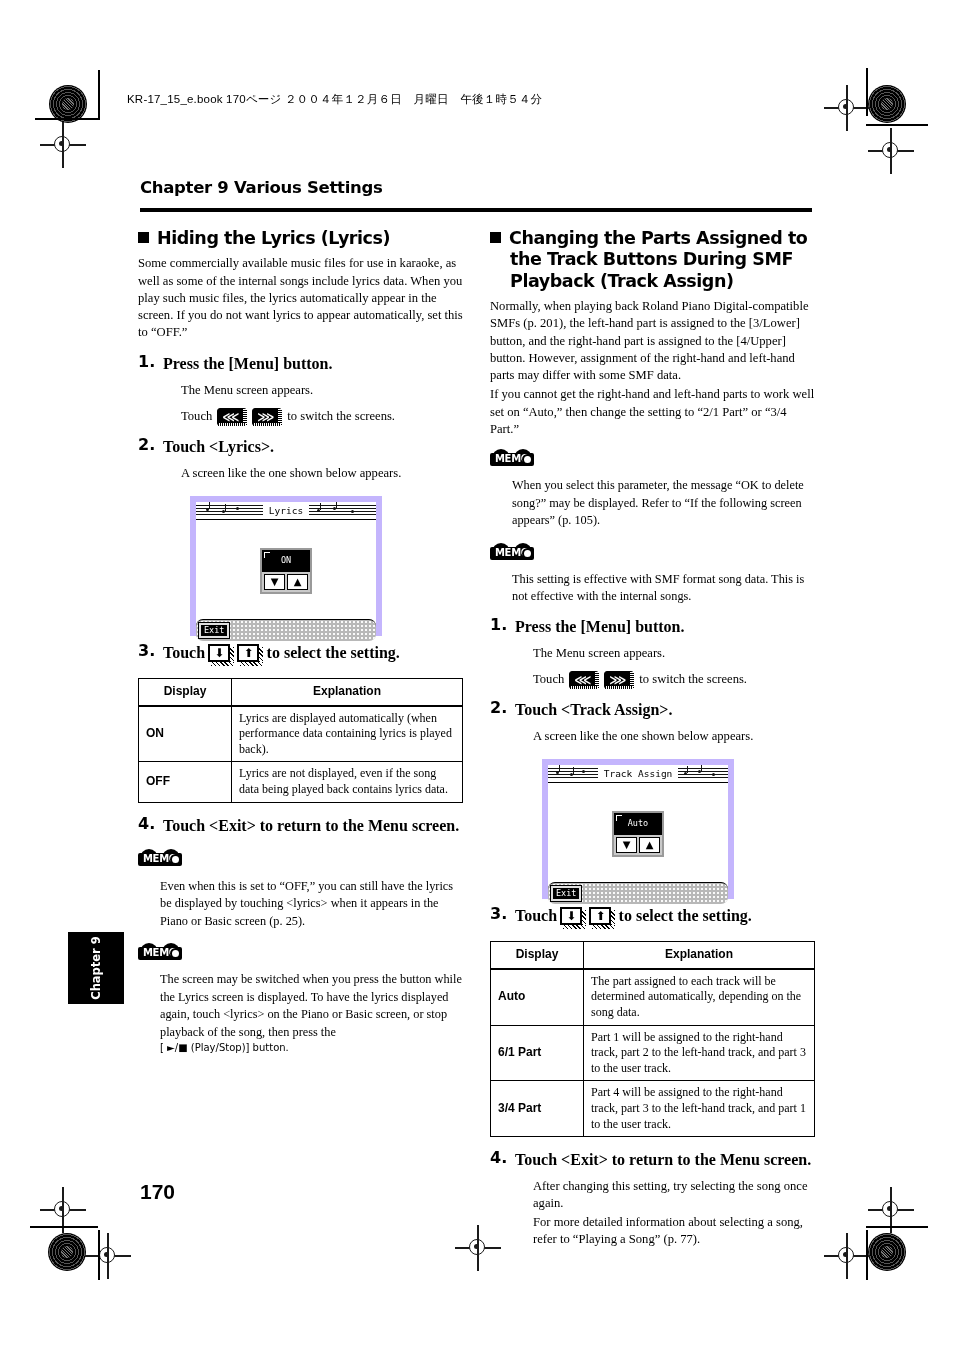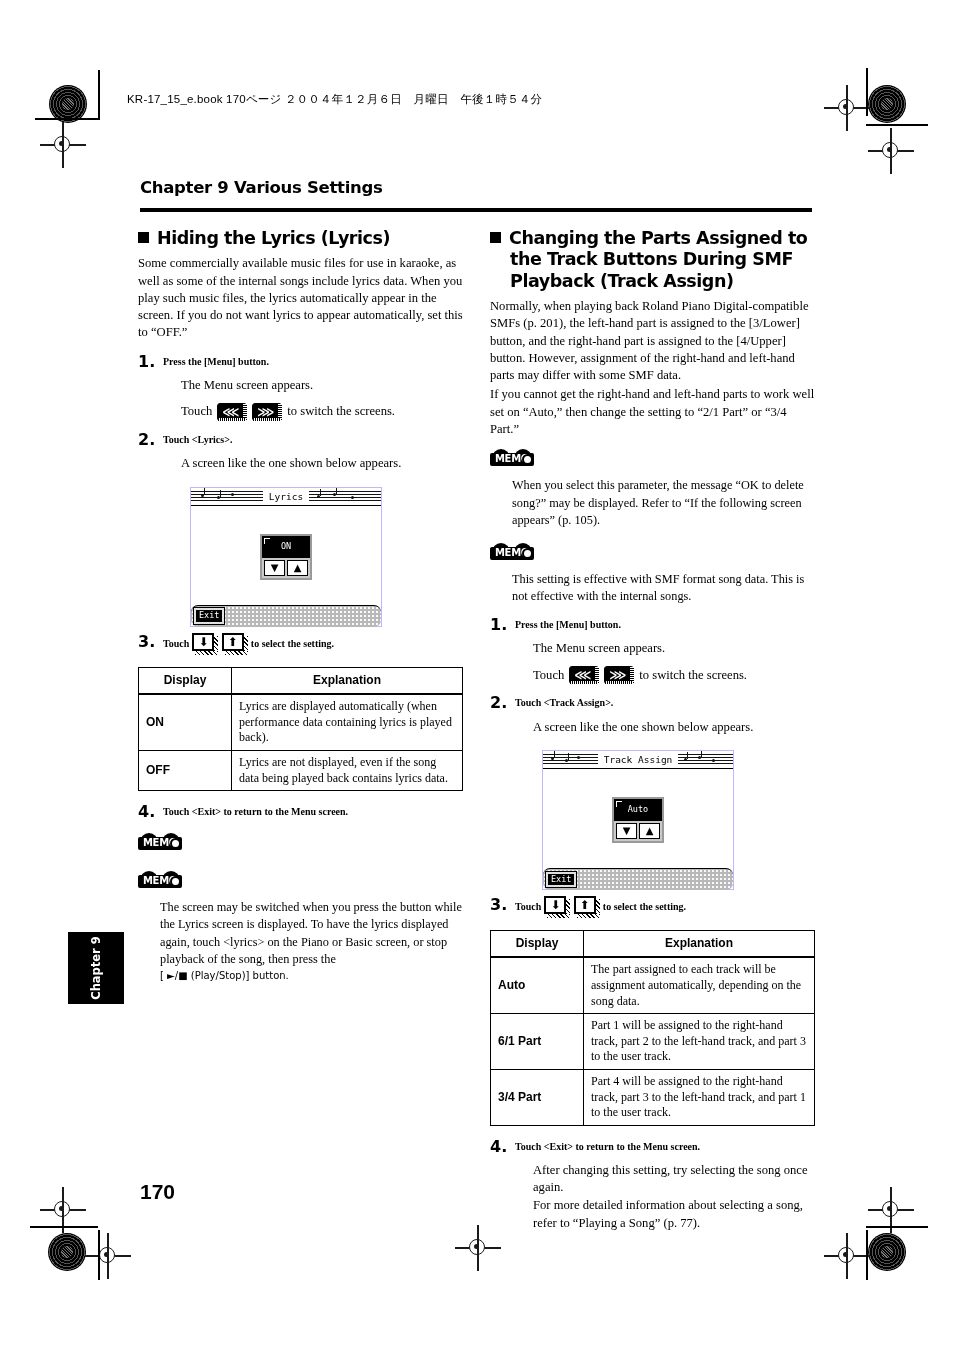--- a/index.html
+++ b/index.html
@@ -144,21 +144,21 @@
     position: absolute;
     left: 0;
     top: -2px;
     font-family: "DejaVu Sans", sans-serif;
     font-weight: bold;
     font-size: 16px;
   }
   .step .step-title {
     font-family: "Liberation Serif", serif;
     font-weight: bold;
-    font-size: 10px;
+    font-size: 16px;
   }
   .step .sub {
     margin-top: 7px;
     margin-left: 18px;
   }
   .step .sub p { margin: 0 0 1px 0; }
 
   .touch-line {
     display: flex;
     align-items: center;
@@ -251,21 +251,21 @@
     line-height: 1;
   }
 
   
   .lcd {
     position: relative;
     margin: 14px 0 6px 52px;
     width: 192px;
     height: 140px;
     background: #fff;
-    border: 1px solid #c4b5fd;
+    border: 6px solid #c4b5fd;
     box-sizing: border-box;
   }
   .lcd-title {
     position: relative;
     height: 17px;
     border-bottom: 1px solid #000;
     display: flex;
     align-items: center;
     justify-content: center;
     gap: 3px;
@@ -659,20 +659,23 @@
       <span class="num">4.</span>
       <span class="step-title">Touch &lt;Exit&gt; to return to the Menu screen.</span>
     </div>
 
     <div class="memo">
       <span class="memo-badge">
         <span class="cap-l"></span><span class="cap-r"></span><span class="bk"></span>
         <span class="mtxt">MEMO</span>
         <span class="ring"></span>
       </span>
+      <div class="memo-text">
+        <p>Even when this is set to “OFF,” you can still have the lyrics be displayed by touching &lt;lyrics&gt; when it appears in the Piano or Basic screen (p. 25).</p>
+      </div>
     </div>
 
     <div class="memo">
       <span class="memo-badge">
         <span class="cap-l"></span><span class="cap-r"></span><span class="bk"></span>
         <span class="mtxt">MEMO</span>
         <span class="ring"></span>
       </span>
       <div class="memo-text">
         <p>The screen may be switched when you press the button while the Lyrics screen is displayed. To have the lyrics displayed again, touch &lt;lyrics&gt; on the Piano or Basic screen, or stop playback of the song, then press the</p>
@@ -794,21 +797,21 @@
     <table class="settings">
       <thead>
         <tr>
           <th>Display</th>
           <th>Explanation</th>
         </tr>
       </thead>
       <tbody>
         <tr>
           <td class="disp">Auto</td>
-          <td class="expl">The part assigned to each track will be assignment automatically, depending on the song data.</td>
+          <td class="expl">The part assigned to each track will be determined automatically, depending on the song data.</td>
         </tr>
         <tr>
           <td class="disp">6/1 Part</td>
           <td class="expl">Part 1 will be assigned to the right-hand track, part 2 to the left-hand track, and part 3 to the user track.</td>
         </tr>
         <tr>
           <td class="disp">3/4 Part</td>
           <td class="expl">Part 4 will be assigned to the right-hand track, part 3 to the left-hand track, and part 1 to the user track.</td>
         </tr>
       </tbody>

